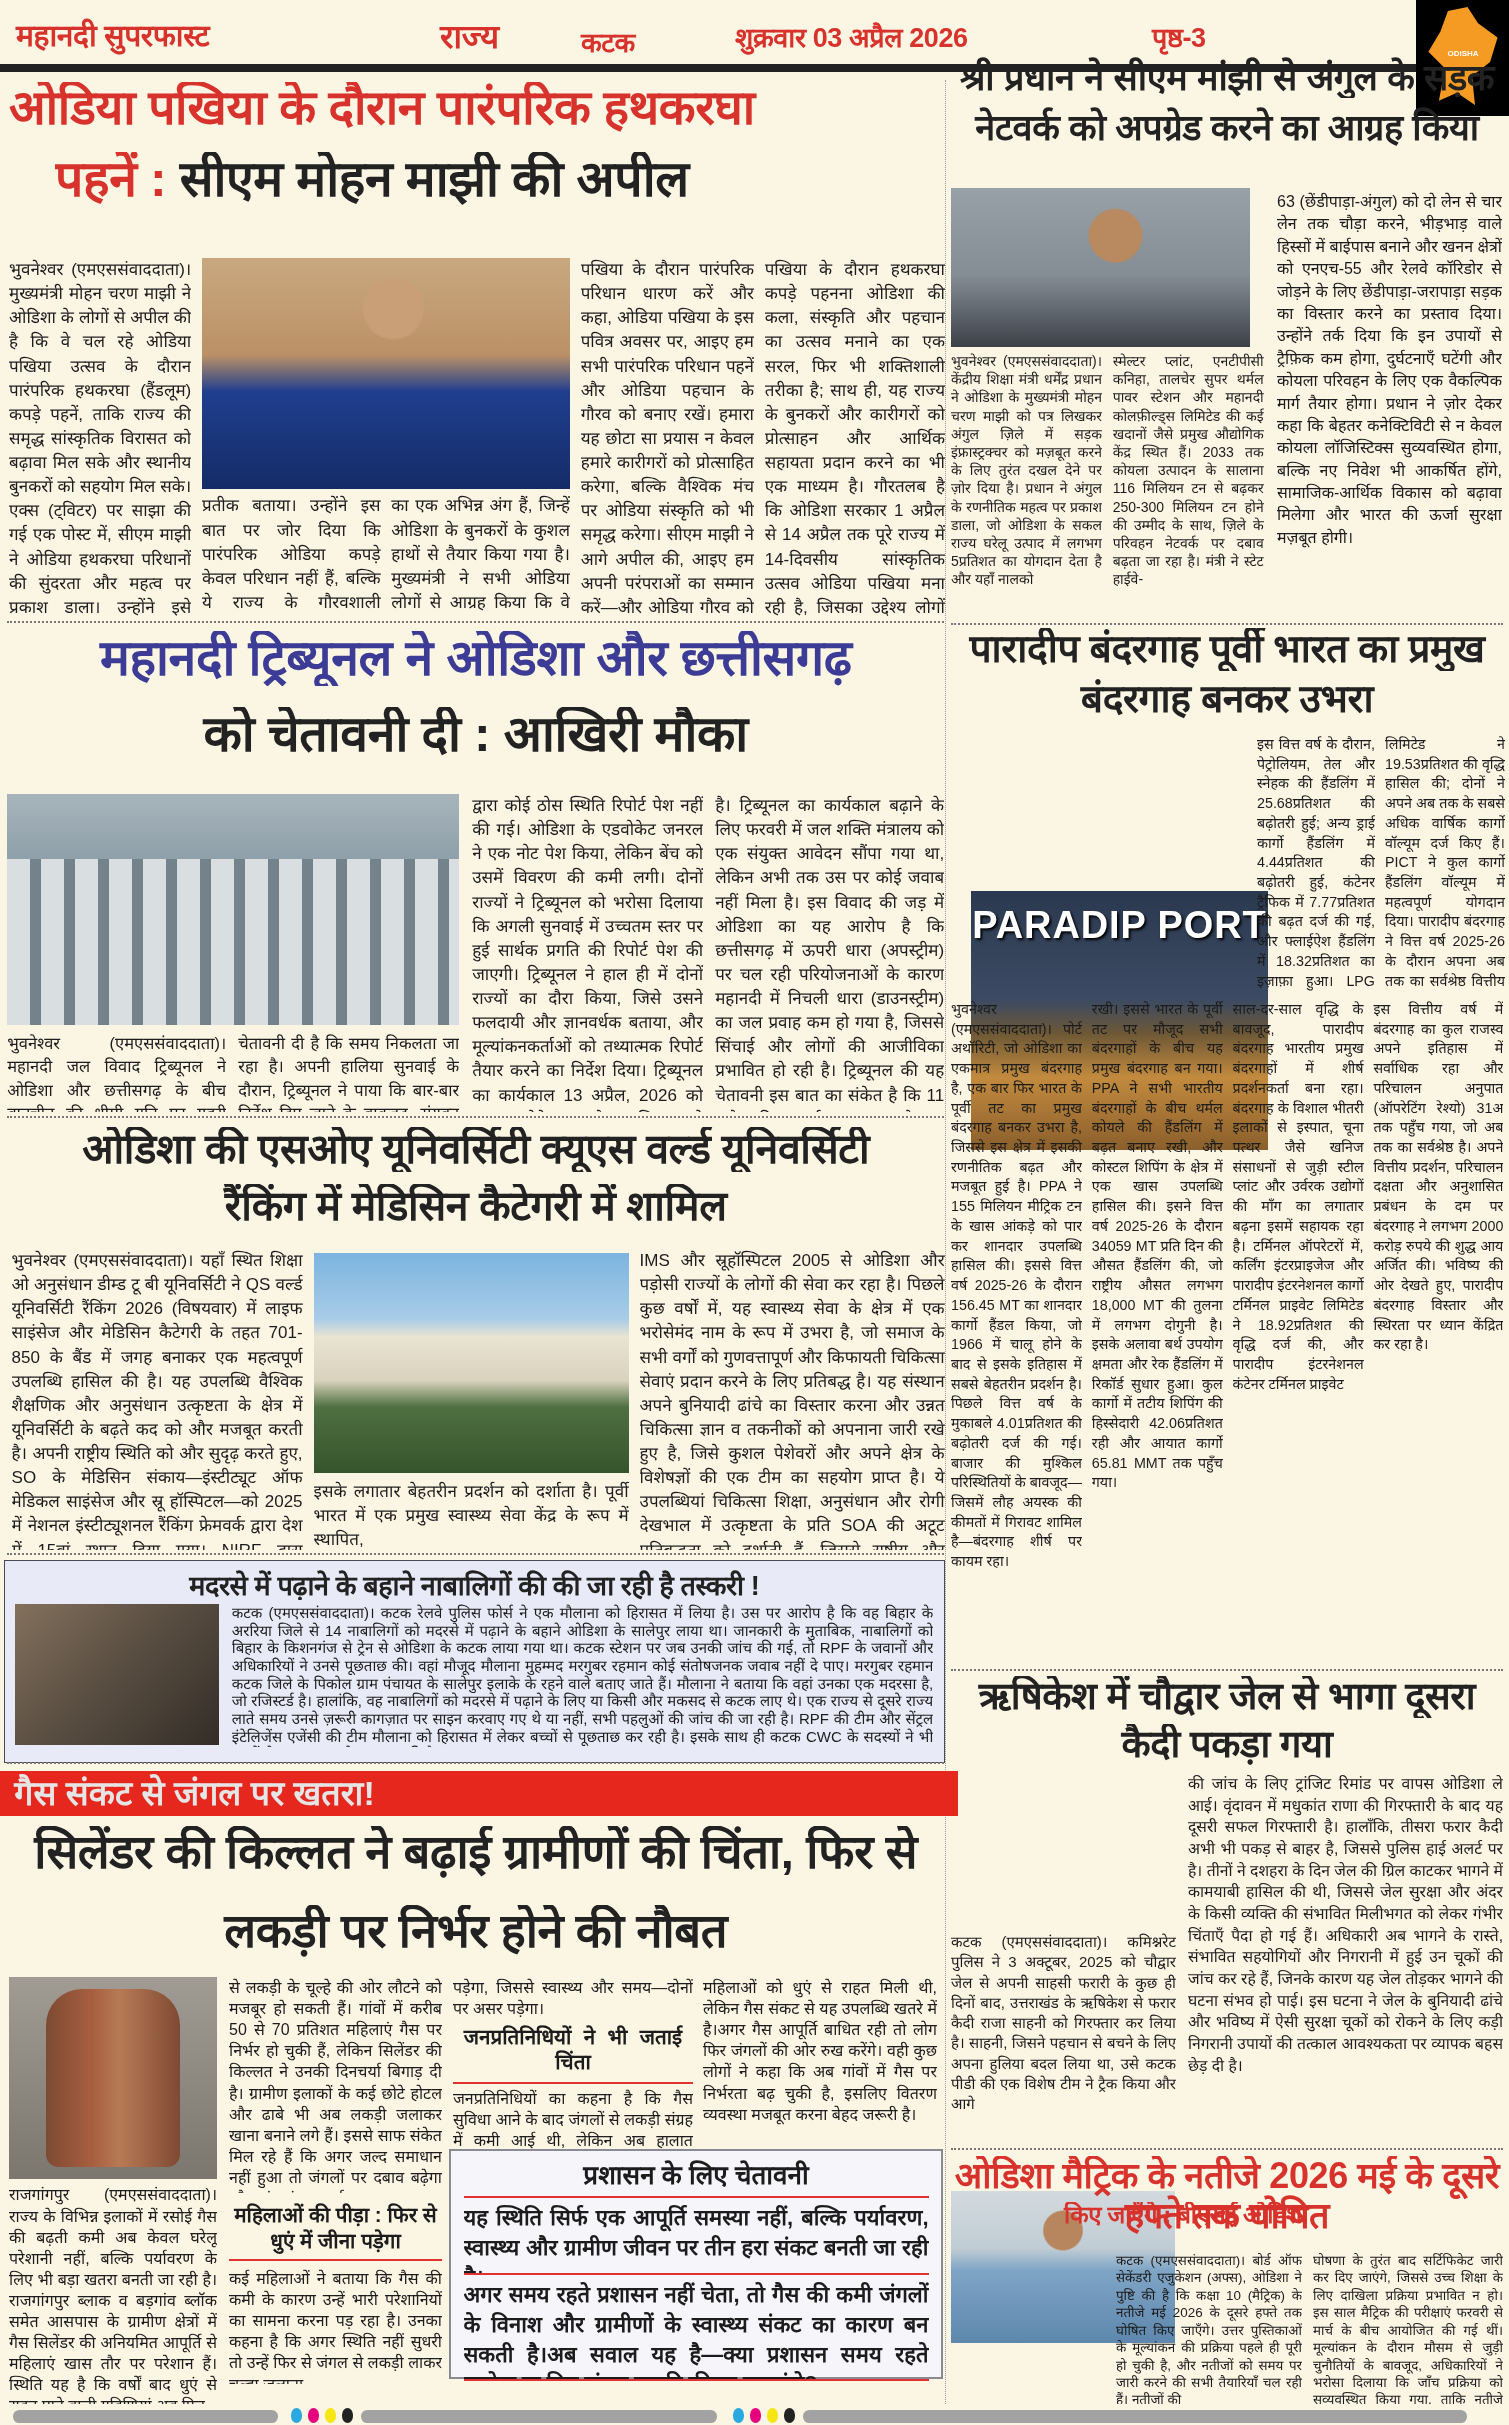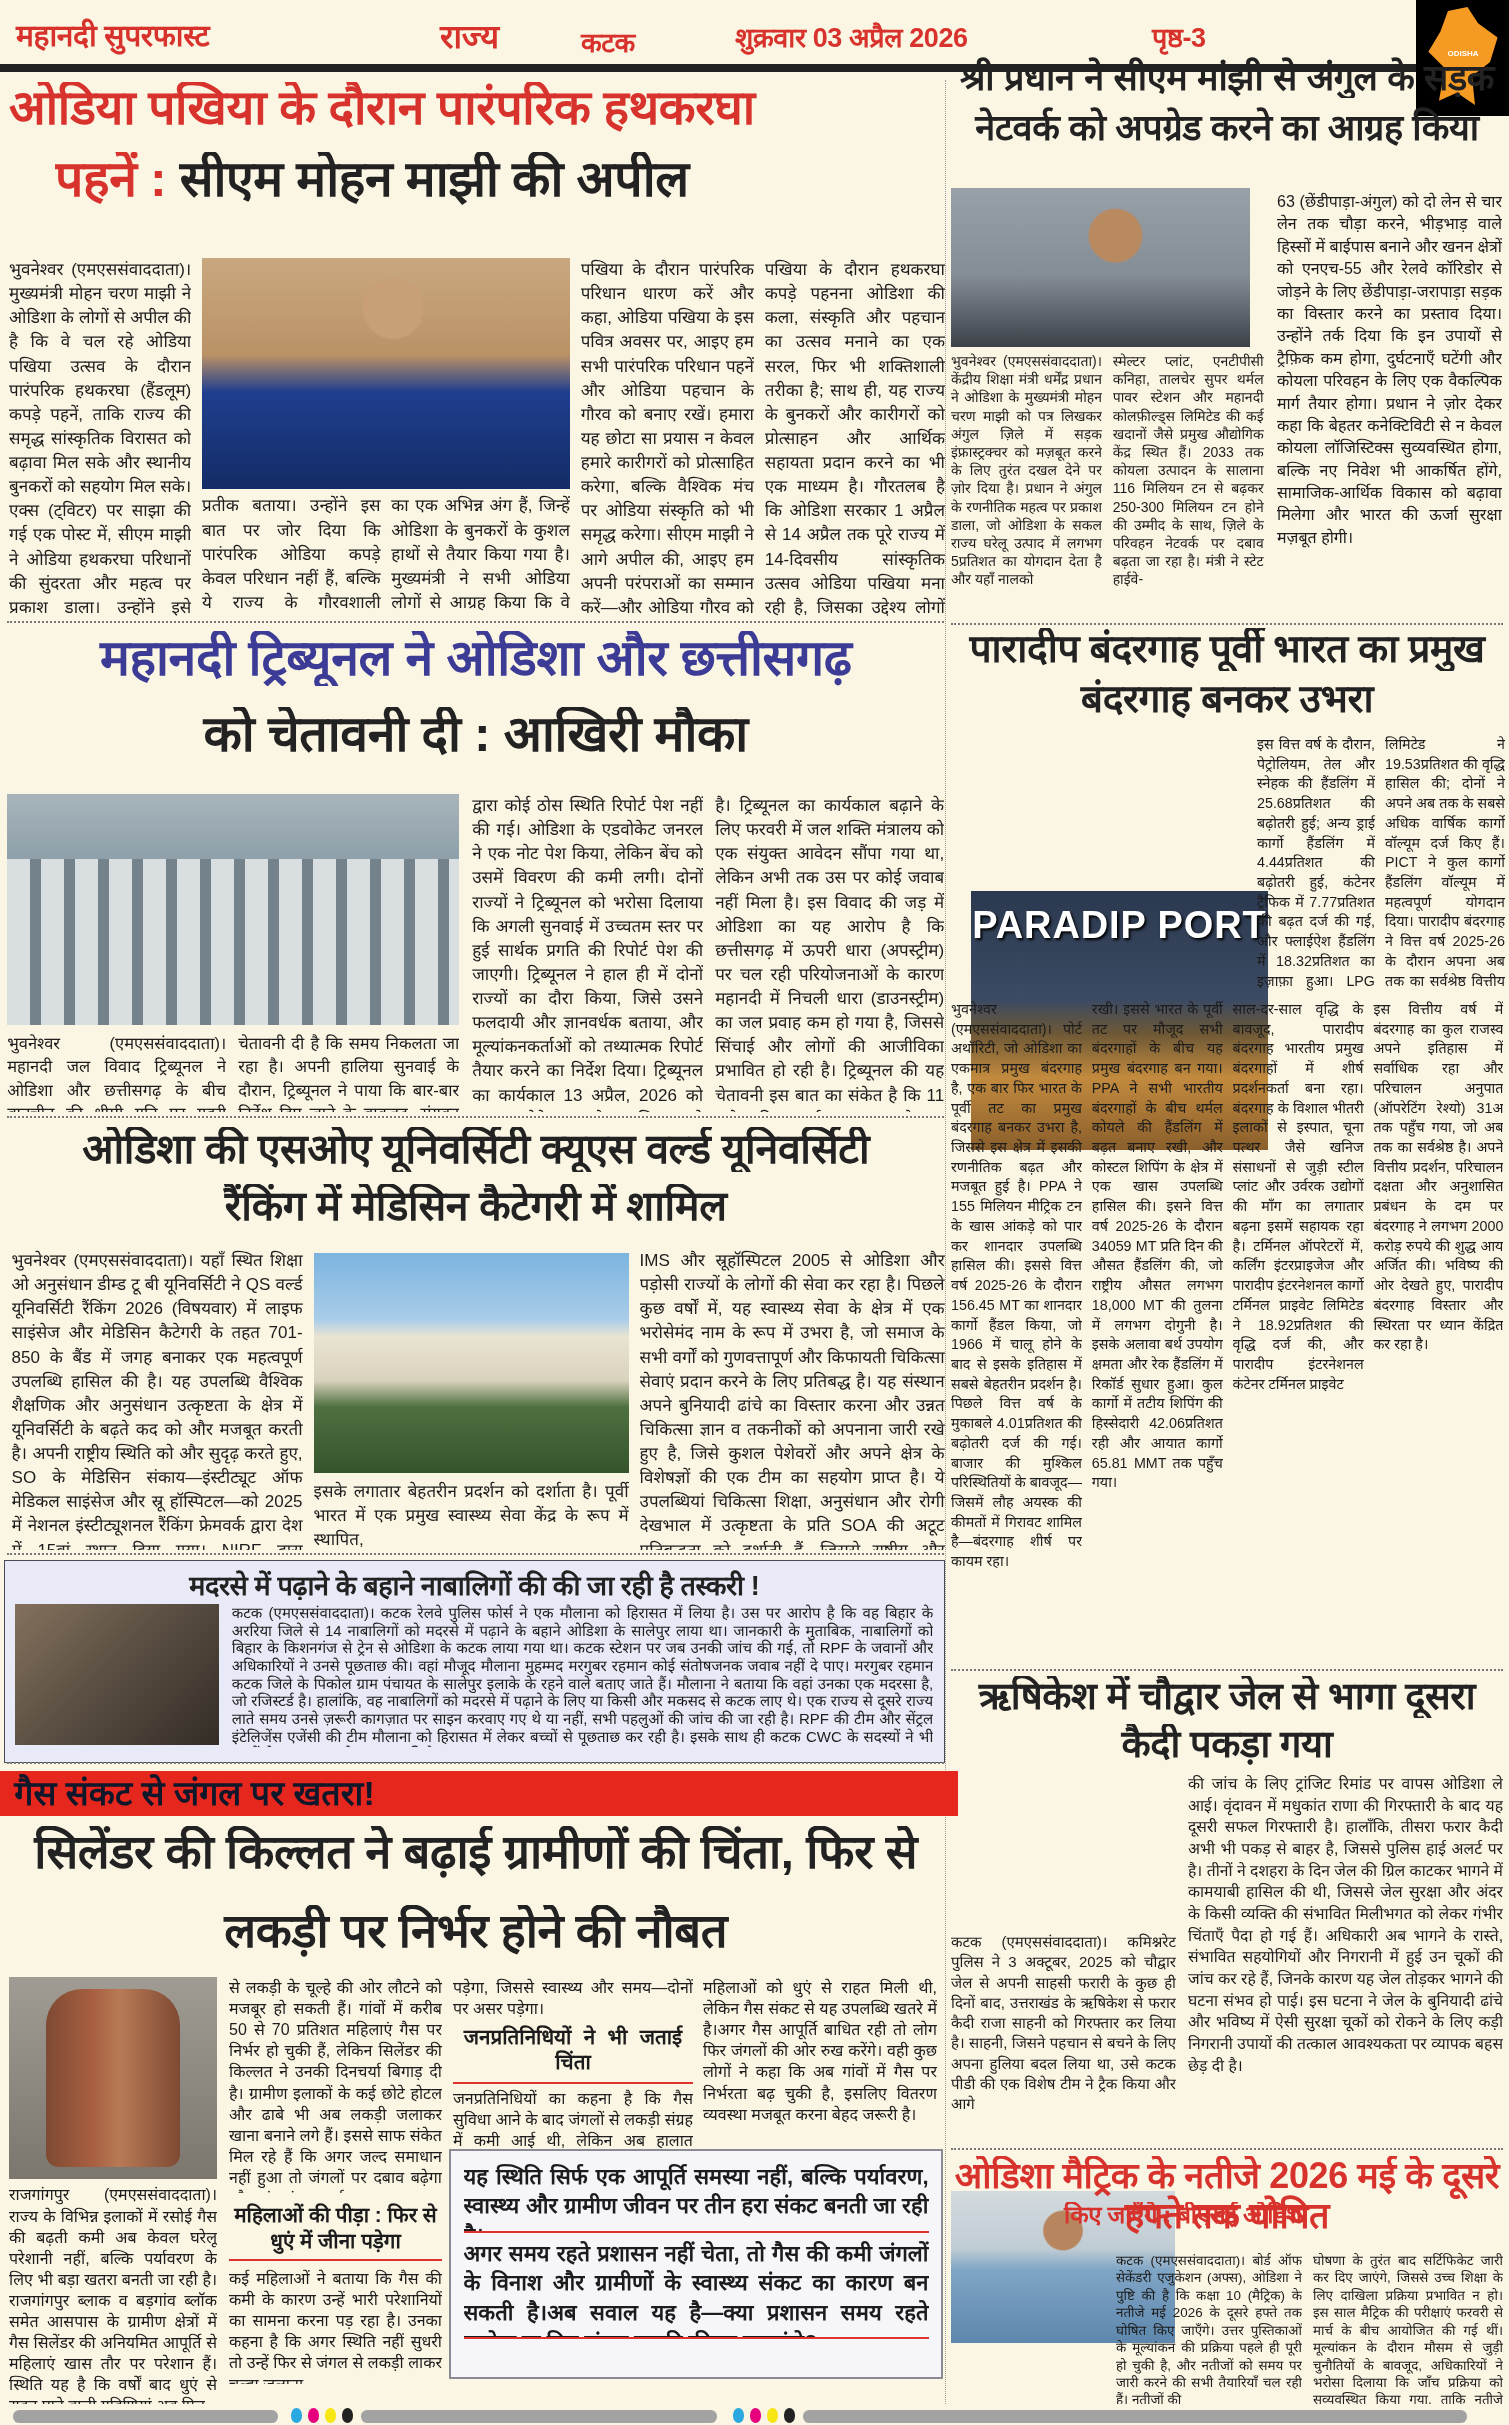--- a/index.html
+++ b/index.html
@@ -31,21 +31,21 @@
   .black{color:#222;}
   .subhead{font-weight:bold;font-size:20.6px;line-height:1.25;text-align:center;border-bottom:2.7px solid #e03330;padding-bottom:5.4px;margin:9px 0 7.2px 0;}
   .warnbox{border:2.7px solid #8a8a96;background:#f5f5fa;padding:5.4px 12.5px;}
   .warn-title{font-weight:bold;font-size:26px;text-align:center;border-bottom:2.7px solid #e03330;padding-bottom:3.6px;}
   .warn-p{font-weight:bold;font-size:22px;line-height:1.35;border-bottom:2.7px solid #e03330;padding:5.4px 0;margin:0;text-align:justify;}
   .mapbox{background:#000000;}
   .mapshape{position:absolute;left:10%;top:6%;width:80%;height:88%;background:#f59a23;clip-path:polygon(30% 4%,56% 0,70% 16%,96% 30%,86% 54%,62% 68%,66% 96%,42% 84%,18% 92%,26% 60%,4% 44%,20% 24%);}
   .maplabel{position:absolute;top:42%;left:0;width:100%;text-align:center;color:#fff;font-size:8px;font-weight:bold;}
   .regbar{background:#a2a2a2;height:12.5px;border-radius:6.3px;}
   .regdot{width:11.6px;height:15px;border-radius:50%;display:inline-block;margin:0 2.7px;}
-  .banner{background:#e5271e;color:#0f172a;font-weight:bold;font-size:34px;line-height:45px;padding-left:14.3px;}
+  .banner{background:#e5271e;color:#e5e5e5;font-weight:bold;font-size:34px;line-height:45px;padding-left:14.3px;}
   .madbox{background:#e9eaf7;border:1.8px solid #4a4a55;padding:5.4px 10.7px;}
 </style>
 </head>
 <body>
 
 <div id="page">
 
   <div class="abs" style="left:0;top:0;width:1416px;height:64px;">
     <div class="abs hl red" style="left:16px;top:14.3px;font-size:30px;">महानदी सुपरफास्ट</div>
     <div class="abs hl red" style="left:440px;top:12.5px;font-size:33px;">राज्य</div>
@@ -125,20 +125,21 @@
       <div class="subhead">महिलाओं की पीड़ा : फिर से धुएं में जीना पड़ेगा</div>
       <div class="col jus" style="font-size:16px;line-height:1.32;height:116px;">कई महिलाओं ने बताया कि गैस की कमी के कारण उन्हें भारी परेशानियों का सामना करना पड़ रहा है। उनका कहना है कि अगर स्थिति नहीं सुधरी तो उन्हें फिर से जंगल से लकड़ी लाकर चूल्हा जलाना</div>
     </div>
     <div class="abs" style="left:444px;top:0;width:240px;height:166px;">
       <div class="col jus" style="font-size:16px;line-height:1.32;height:45px;">पड़ेगा, जिससे स्वास्थ्य और समय—दोनों पर असर पड़ेगा।</div>
       <div class="subhead" style="margin:3.6px 0;font-family:Liberation Mono, monospace;">जनप्रतिनिधियों ने भी जताई चिंता</div>
       <div class="col jus" style="font-size:16px;line-height:1.32;height:75px;">जनप्रतिनिधियों का कहना है कि गैस सुविधा आने के बाद जंगलों से लकड़ी संग्रह में कमी आई थी, लेकिन अब हालात बिगड़ते दिख रहे हैं।पिछले 6-7 वर्षों में</div>
     </div>
     <div class="abs col jus" style="left:694px;top:0;width:234px;height:166px;font-size:16px;line-height:1.32;">महिलाओं को धुएं से राहत मिली थी, लेकिन गैस संकट से यह उपलब्धि खतरे में है।अगर गैस आपूर्ति बाधित रही तो लोग फिर जंगलों की ओर रुख करेंगे। वही कुछ लोगों ने कहा कि अब गांवों में गैस पर निर्भरता बढ़ चुकी है, इसलिए वितरण व्यवस्था मजबूत करना बेहद जरूरी है।</div>
     <div class="abs warnbox" style="left:440px;top:172px;width:465px;height:215px;">
+      <div class="warn-title">प्रशासन के लिए चेतावनी</div>
       <p class="warn-p col" style="height:64px;">यह स्थिति सिर्फ एक आपूर्ति समस्या नहीं, बल्कि पर्यावरण, स्वास्थ्य और ग्रामीण जीवन पर तीन हरा संकट बनती जा रही है।</p>
       <p class="warn-p col" style="height:93px;border-bottom:2.7px solid #e03330;">अगर समय रहते प्रशासन नहीं चेता, तो गैस की कमी जंगलों के विनाश और ग्रामीणों के स्वास्थ्य संकट का कारण बन सकती है।अब सवाल यह है—क्या प्रशासन समय रहते जागेगा या फिर जंगल इसकी कीमत चुकाएंगे?</p>
     </div>
   </div>
 
   <div class="abs hl black ctr ovh" style="left:951px;top:57px;width:552px;font-size:36px;line-height:1.15;">श्री प्रधान ने  सीएम मांझी से अंगुल के सड़क</div>
   <div class="abs hl black ctr ovh" style="left:951px;top:107px;width:552px;font-size:36px;line-height:1.15;">नेटवर्क को अपग्रेड करने का आग्रह किया</div>
   <div class="ph ph-pradhan abs" style="left:951px;top:188px;width:299px;height:159px;"></div>
   <div class="abs col jus body-r" style="left:1277px;top:191px;width:225px;height:426px;font-size:16px;">63 (छेंडीपाड़ा-अंगुल) को दो लेन से चार लेन तक चौड़ा करने, भीड़भाड़ वाले हिस्सों में बाईपास बनाने और खनन क्षेत्रों को एनएच-55 और रेलवे कॉरिडोर से जोड़ने के लिए छेंडीपाड़ा-जरापाड़ा सड़क का विस्तार करने का प्रस्ताव दिया। उन्होंने तर्क दिया कि इन उपायों से ट्रैफ़िक कम होगा, दुर्घटनाएँ घटेंगी और कोयला परिवहन के लिए एक वैकल्पिक मार्ग तैयार होगा। प्रधान ने ज़ोर देकर कहा कि बेहतर कनेक्टिविटी से न केवल कोयला लॉजिस्टिक्स सुव्यवस्थित होगा, बल्कि नए निवेश भी आकर्षित होंगे, सामाजिक-आर्थिक विकास को बढ़ावा मिलेगा और भारत की ऊर्जा सुरक्षा मज़बूत होगी।</div>
   <div class="abs" style="left:951px;top:352px;width:313px;height:265px;display:flex;gap:10.7px;">

